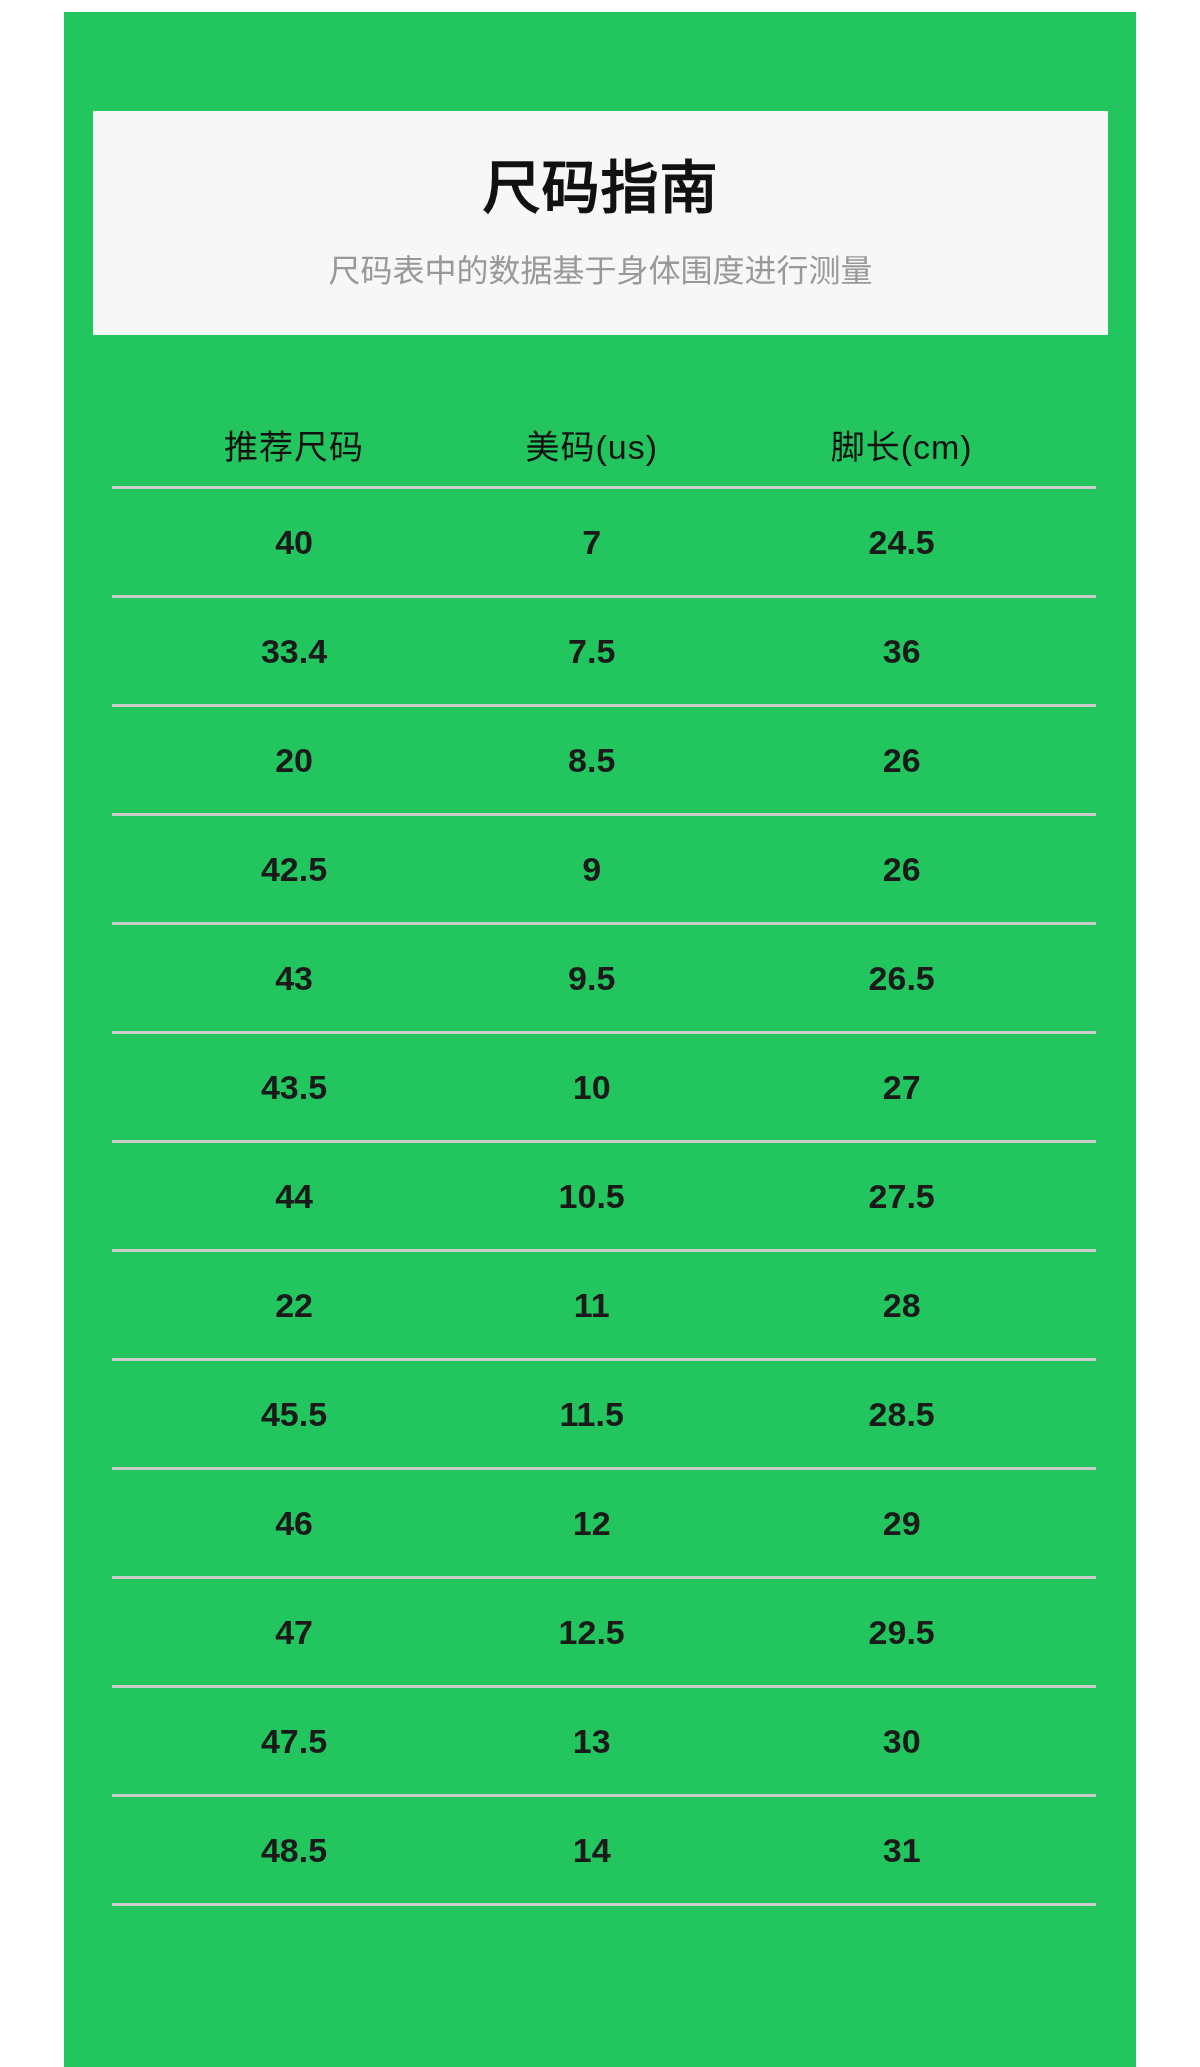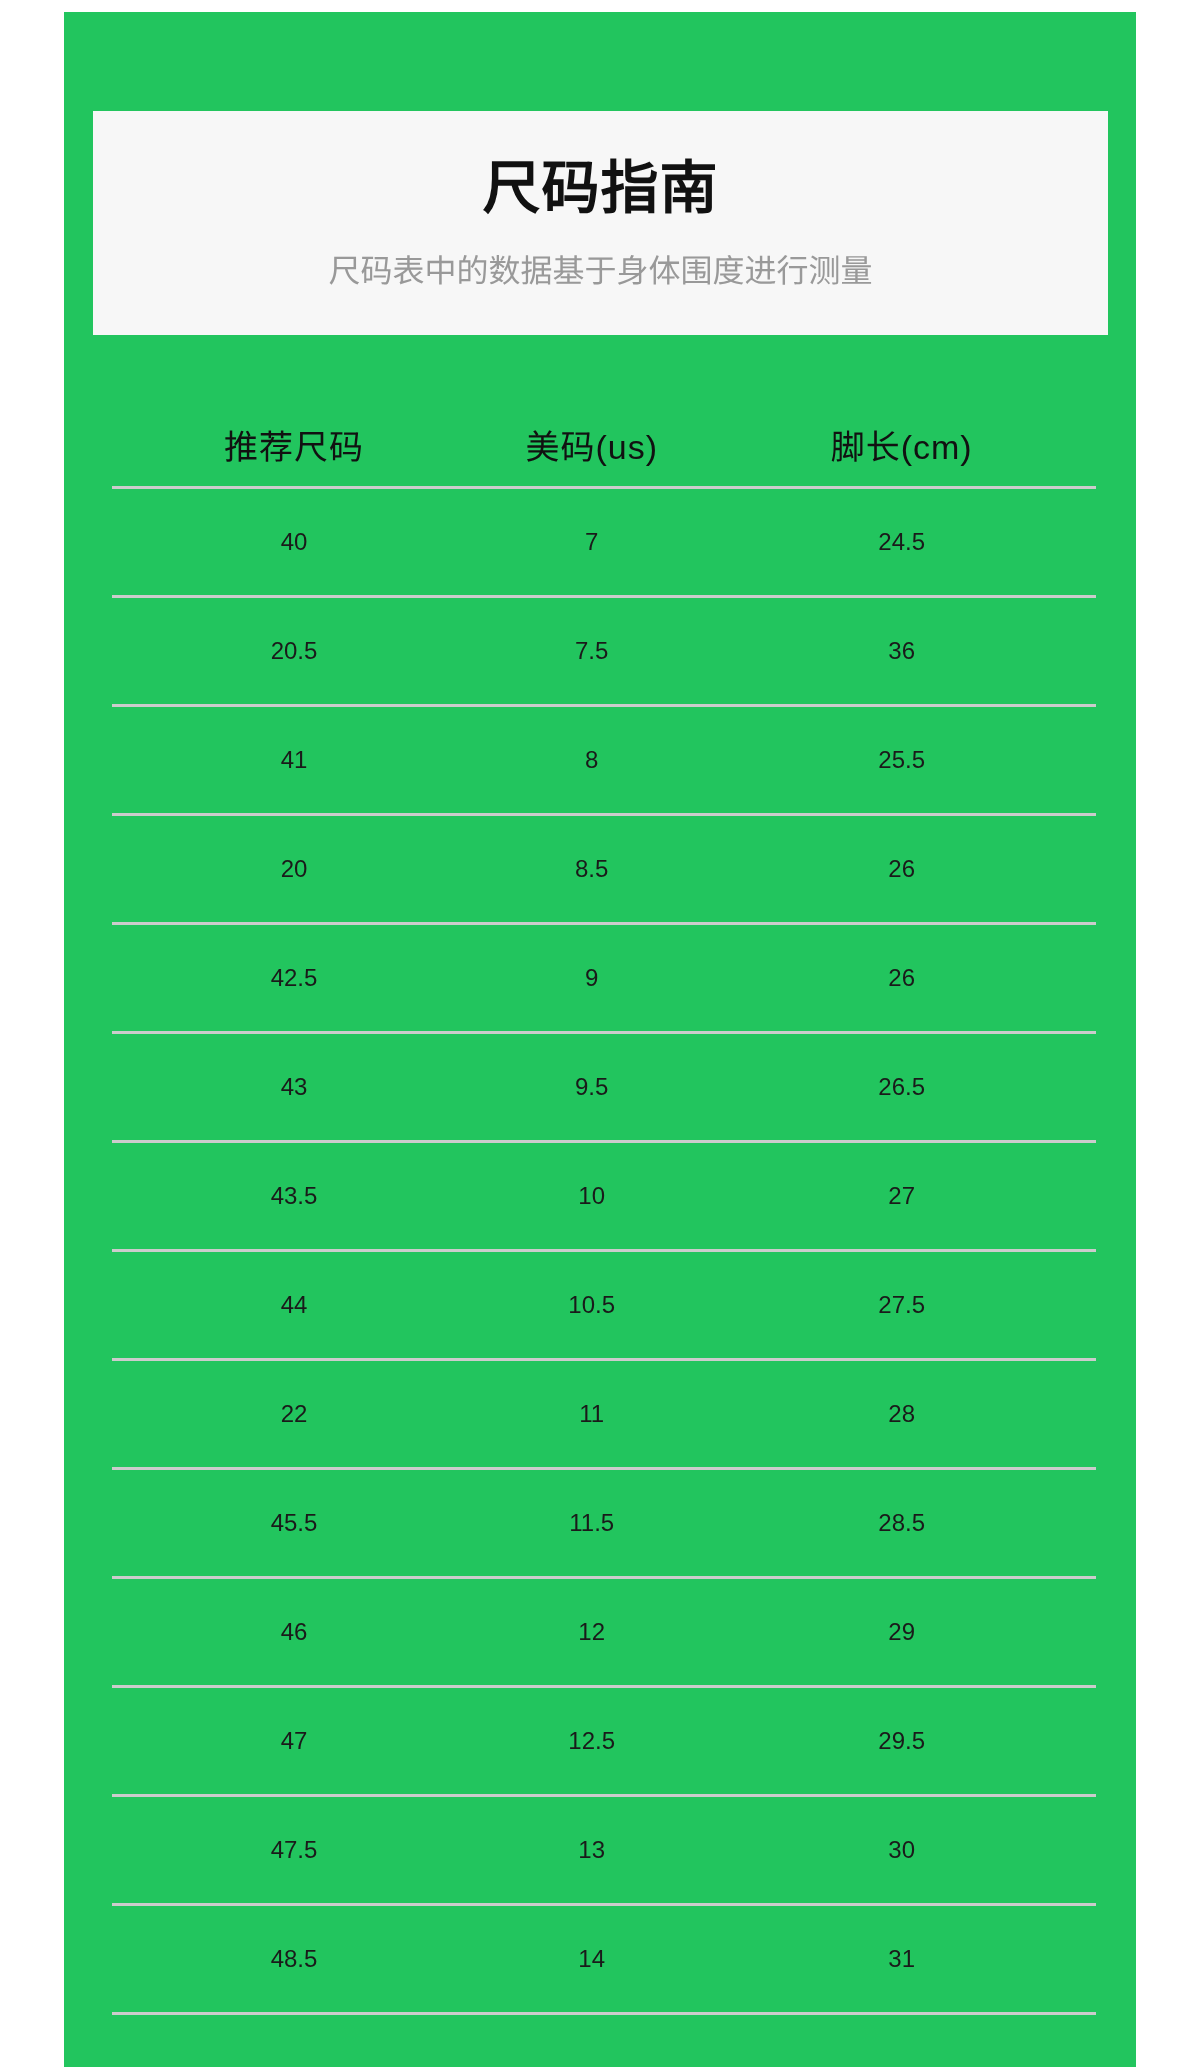--- a/index.html
+++ b/index.html
@@ -59,22 +59,22 @@
     font-weight: 400;
     letter-spacing: 1px;
     text-align: center;
     vertical-align: middle;
     color: #111111;
     border-bottom: 3px solid #cccccc;
   }
   .size-table td {
     height: 106px;
     padding: 0;
-    font-size: 24px;
-    font-weight: 400;
+    font-size: 34px;
+    font-weight: 700;
     text-align: center;
     vertical-align: middle;
     color: #1a1a1a;
     border-bottom: 3px solid #cccccc;
   }
 </style>
 </head>
 <body>
 
 <div class="page">
@@ -98,28 +98,23 @@
           <th>脚长(cm)</th>
         </tr>
       </thead>
       <tbody>
           <tr>
             <td>40</td>
             <td>7</td>
             <td>24.5</td>
           </tr>
           <tr>
-            <td>20.5</td>
+            <td>33.4</td>
             <td>7.5</td>
             <td>36</td>
-          </tr>
-          <tr>
-            <td>41</td>
-            <td>8</td>
-            <td>25.5</td>
           </tr>
           <tr>
             <td>20</td>
             <td>8.5</td>
             <td>26</td>
           </tr>
           <tr>
             <td>42.5</td>
             <td>9</td>
             <td>26</td>

